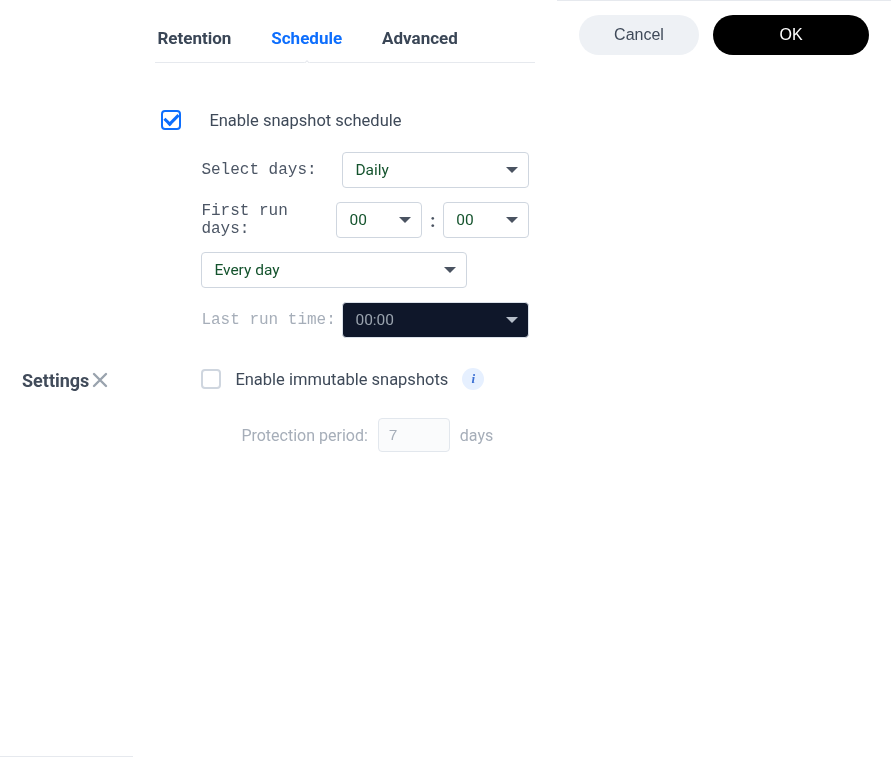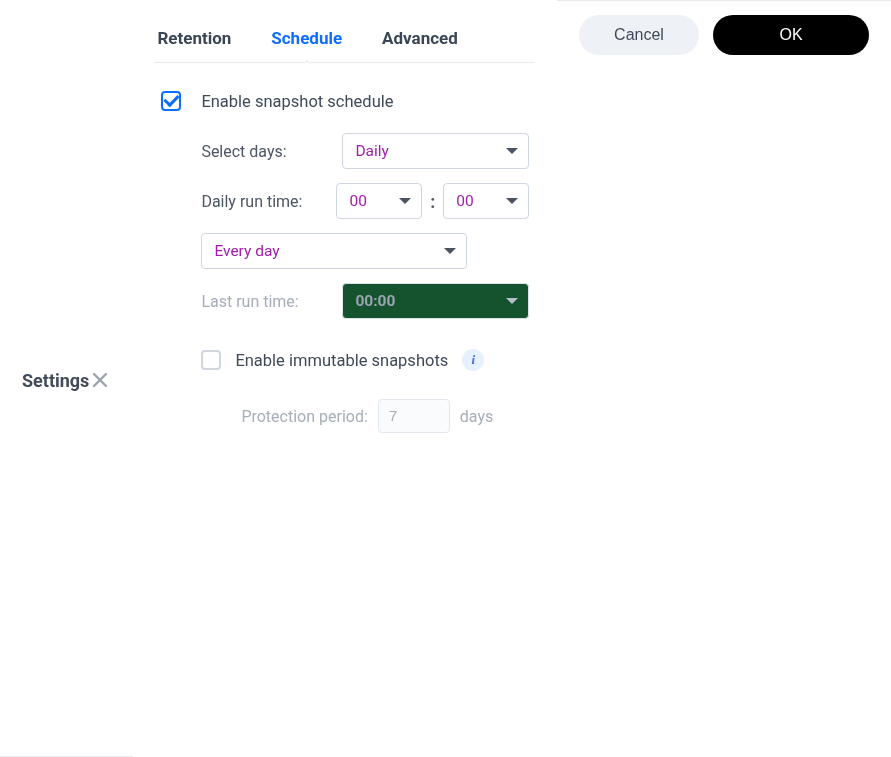--- a/index.html
+++ b/index.html
@@ -47,49 +47,49 @@
   .tab-notch::before {
     content: "";
     position: absolute;
     left: 50%; top: 8px;
     width: 12px; height: 12px;
     background: #fff;
     border: 1px solid #e6e9ee;
     transform: translateX(-50%) rotate(45deg);
   }
   .panel { padding: 28px 6px 0 6px; }
-  .checkbox-row { display:flex; align-items:center; gap: 20px; margin-bottom: 22px; }
+  .checkbox-row { display:flex; align-items:center; gap: 28px; margin-bottom: 22px; margin-top: 19px; }
   .checkbox {
     width: 20px; height: 20px; border: 2px solid #0d6efd; border-radius: 4px;
     display:flex; align-items:center; justify-content:center; cursor:pointer;
     background:#fff;
   }
   .checkbox.checked::after {
     content:""; width:6px; height:11px;
     border: solid #0d6efd; border-width: 0 3px 3px 0;
     transform: translateY(-2px) rotate(45deg);
   }
   .checkbox-row .label { font-size: 16.5px; color:#3f4a59; cursor:pointer; }
   .form { padding-left: 40px; display:flex; flex-direction:column; gap: 14px; }
   .form-row { display:flex; align-items:center; }
-  .form-label { width: 210px; font-size: 16px; color:#4c5665; }
+  .form-label { width: 210px; font-size: 16px; color:#4c5665;font-family:Liberation Mono, monospace; }
   .select {
     height: 36px; border:1px solid #cfd6df; border-radius: 4px;
     background:#fff; display:flex; align-items:center; justify-content:space-between;
-    padding: 0 10px 0 12px; cursor:pointer; font-size:15.5px; color:#a21caf;
+    padding: 0 10px 0 12px; cursor:pointer; font-size:15.5px; color:#14532d;
   }
   .select .caret {
     width: 0; height: 0;
     border-left: 6px solid transparent;
     border-right: 6px solid transparent;
     border-top: 6px solid #4a5361;
   }
   .select.wide { width: 266px; }
   .select.narrow { width: 120px; }
-  .select.disabled { background:#14532d; color:#9aa3ae; border-color:#dbe1e9; cursor:default;font-weight:bold;}
+  .select.disabled { background:#0f172a; color:#9aa3ae; border-color:#dbe1e9; cursor:default;}
   .select.disabled .caret { border-top-color:#b6bec9;}
   .colon { margin: 0 8px; font-size: 18px; color:#4a5361; font-weight:700; }
   .disabled-row .form-label { color:#a6aeb9; }
   .sub { display:flex; align-items:center; gap:14px; margin-top: 16px; }
   .sub .checkbox { border-color:#cfd6df; }
   .sub .label { font-size: 16.5px; color:#3f4a59; }
   .info-badge {
     width: 22px; height:22px; border-radius:50%; background:#e6f0ff;
     color:#3b6fd3; font-size:13px; font-weight:700;
     display:flex; align-items:center; justify-content:center; cursor:pointer;
@@ -151,21 +151,21 @@
       <div class="form">
         <div class="form-row">
           <div class="form-label">Select days:</div>
           <div class="select wide">
             <span>Daily</span>
             <span class="caret"></span>
           </div>
         </div>
 
         <div class="form-row">
-          <div class="form-label">Daily run time:</div>
+          <div class="form-label">First run days:</div>
           <div class="select narrow">
             <span>00</span>
             <span class="caret"></span>
           </div>
           <div class="colon">:</div>
           <div class="select narrow">
             <span>00</span>
             <span class="caret"></span>
           </div>
         </div>

